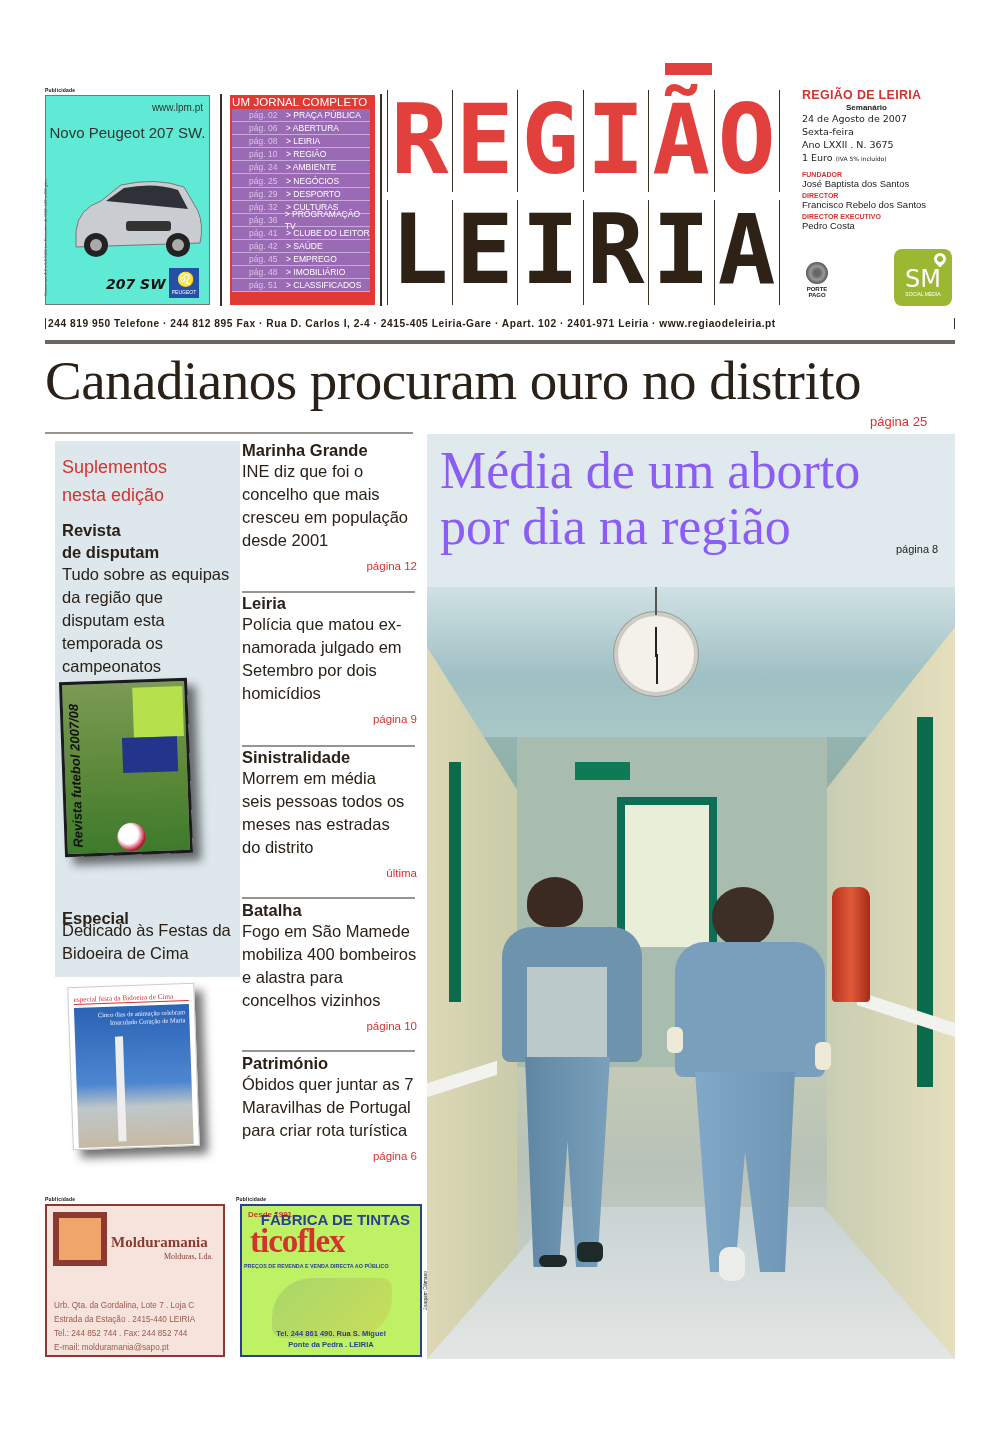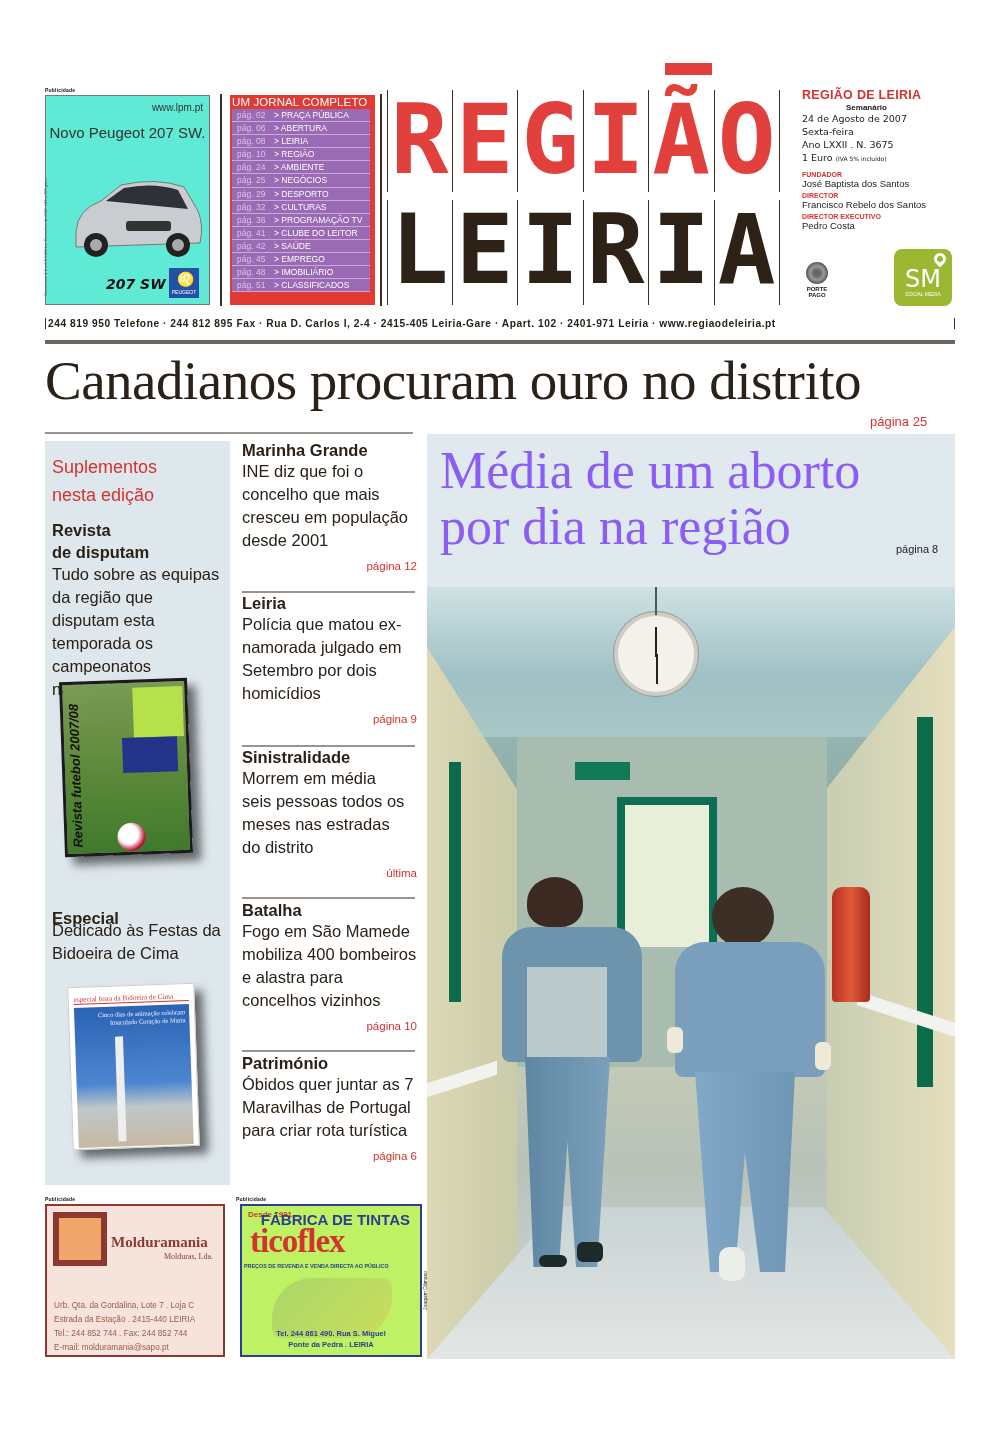--- a/index.html
+++ b/index.html
@@ -18,21 +18,21 @@
   #peugeot-ad .logo { position: absolute; right: 10px; bottom: 6px; width: 30px; height: 30px; background: #2451a6; color: #fff; font-size: 5px; text-align: center; padding-top: 21px; }
   #peugeot-ad .logo .lion { position: absolute; left: 8px; top: 3px; font-size: 14px; }
   #peugeot-ad .fine { position: absolute; left: 2px; bottom: 8px; transform-origin: left bottom; transform: rotate(-90deg); font-size: 4px; color: #555; white-space: nowrap; }
 
   .vrule { width: 3px; background: #3a2f25; }
 
   
   #index-box { left: 230px; top: 95px; width: 145px; height: 210px; background: #e03a33; }
   #index-box .title { color: #fff; font-size: 11.5px; padding: 1px 2px; height: 14px; line-height: 13px; letter-spacing: 0.1px; }
   #index-box ul { list-style: none; margin-left: 2px; margin-right: 5px; }
-  #index-box li { background: #9a6ab4; height: 13.1px; border-bottom: 1px solid #c9a9dc; display: flex; align-items: flex-start; font-size: 8.5px; line-height: 12px; }
+  #index-box li { background: #9a6ab4; height: 13.1px; border-bottom: 1px solid #c9a9dc; display: flex; align-items: center; font-size: 8.5px; line-height: 12px; padding-left: 12px; }
   #index-box li .pg { width: 42px; color: #d9c6e6; padding-left: 5px; }
   #index-box li .sec { color: #fff; }
 
   
   #masthead { left: 387px; top: 60px; width: 400px; height: 250px; }
   .mast-row { position: absolute; left: 0; display: flex; }
   .mast-cell { width: 65.5px; border-right: 1px solid #3a2f25; text-align: center; font-family: "DejaVu Sans Mono", monospace; font-weight: bold; }
   .mast-cell.first { border-left: 1px solid #3a2f25; }
   #mast-top { top: 30px; height: 102px; }
   #mast-top .mast-cell { color: #e2403c; font-size: 96px; line-height: 100px; height: 102px; }
@@ -59,21 +59,21 @@
   
   #contact { left: 45px; top: 318px; width: 910px; font-size: 10.2px; font-weight: bold; color: #2a2118; letter-spacing: 0.55px; border-left: 1px solid #333; border-right: 1px solid #333; padding-left: 2px; white-space: nowrap; }
   #contact-rule { left: 45px; top: 340px; width: 910px; height: 4px; background: #6d6660; }
 
   
   #main-headline { left: 45px; top: 348px; width: 910px; font-family: "Liberation Serif", serif; font-size: 55px; color: #2a2118; line-height: 66px; letter-spacing: -0.5px; }
   #main-page { left: 870px; top: 414px; font-size: 13px; color: #d3332f; }
 
   
   #left-rule { left: 45px; top: 432px; width: 368px; height: 2px; background: #9a948e; }
-  #supl { left: 45px; top: 441px; width: 185px; height: 744px; background: #dde7ec; padding: 12px 7px; }
+  #supl { left: 55px; top: 441px; width: 185px; height: 536px; background: #dde7ec; padding: 12px 7px; }
   #supl .head { color: #d3332f; font-size: 18px; line-height: 28px; }
   #supl .sub-title { font-weight: bold; font-size: 16.5px; line-height: 22px; margin-top: 10px; color: #2a2118; }
   #supl .text { font-size: 16.5px; line-height: 23px; color: #2a2118; }
   .cover { position: absolute; box-shadow: 8px 8px 10px rgba(0,0,0,0.55); }
   #cover-futebol { left: 62px; top: 680px; width: 128px; height: 175px; transform: rotate(-2deg); background: linear-gradient(180deg, #7a9a55 0%, #5e8a3a 50%, #3f7a2c 100%); border: 3px solid #1b1b1b; overflow: hidden; }
   #cover-futebol .vest { position: absolute; left: 70px; top: 5px; width: 50px; height: 50px; background: #b6e14b; }
   #cover-futebol .shorts { position: absolute; left: 58px; top: 55px; width: 55px; height: 35px; background: #23348a; }
   #cover-futebol .ball { position: absolute; left: 50px; top: 140px; width: 28px; height: 28px; border-radius: 50%; background: radial-gradient(circle at 40% 40%, #fff 40%, #b13 70%); }
   #cover-futebol .vtxt { position: absolute; left: 4px; bottom: 6px; transform-origin: left bottom; transform: translateX(14px) rotate(-90deg); white-space: nowrap; font-size: 13px; font-weight: bold; font-style: italic; color: #111; }
 

